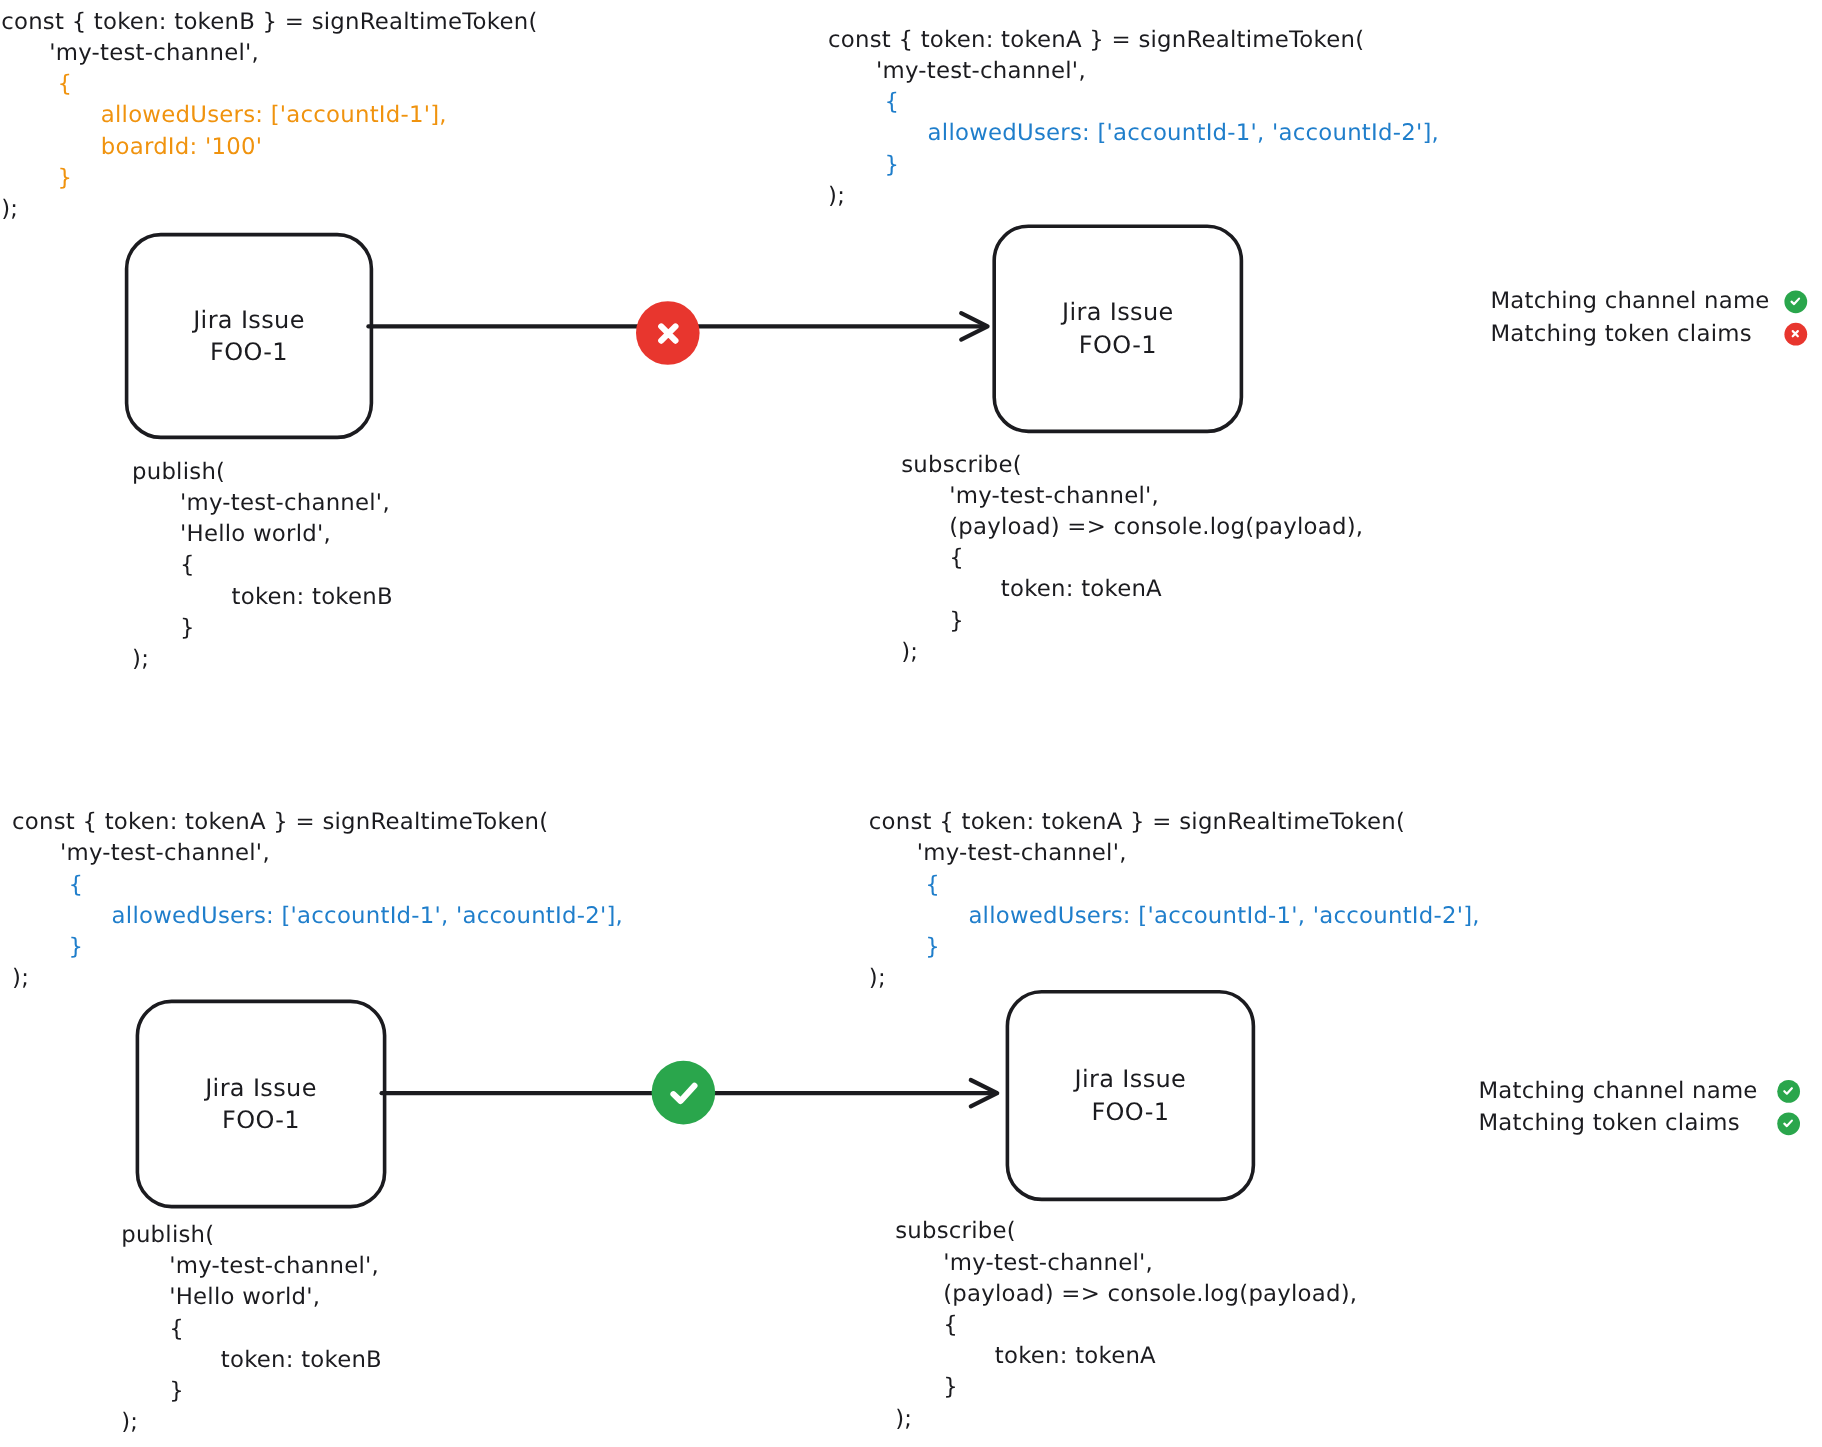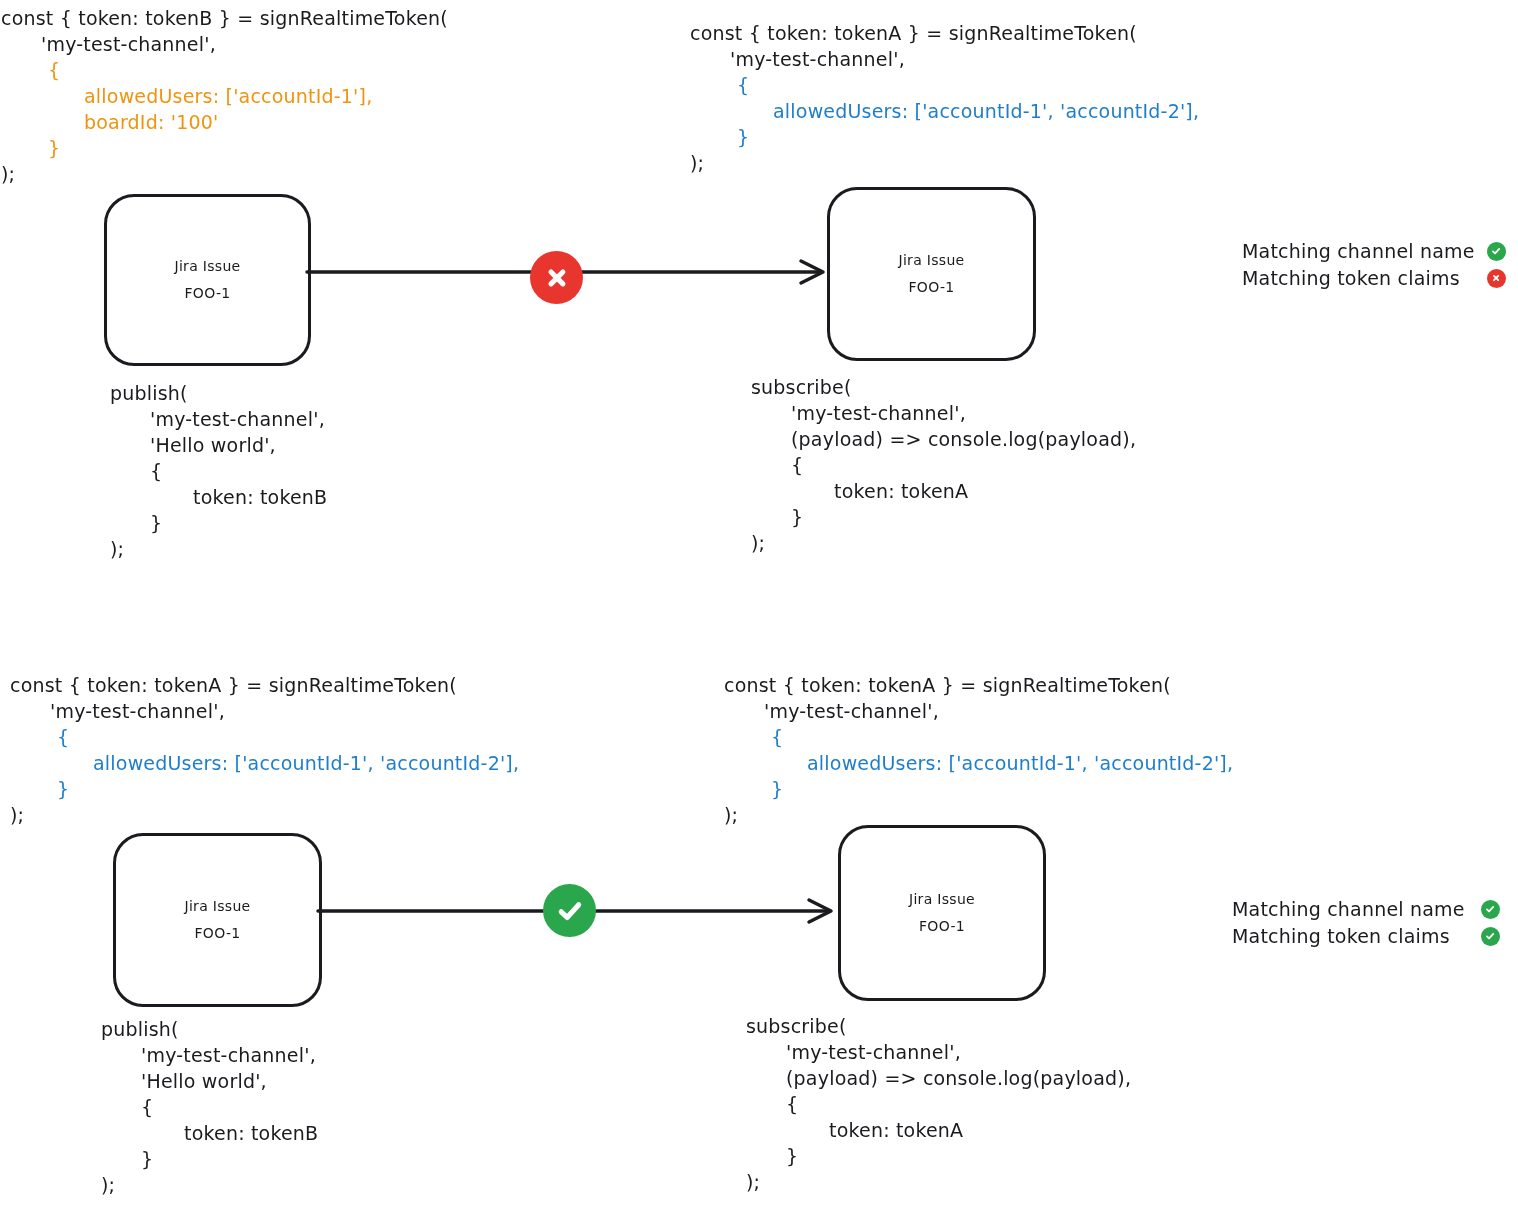--- a/index.html
+++ b/index.html
@@ -22,21 +22,21 @@
   .code-line.ind-2{padding-left:47px;}
   .code-line.ind-3{padding-left:83px;}
   .c-ink{color:var(--ink);}
   .c-orange{color:var(--orange);}
   .c-blue{color:var(--blue);}
 
   
   .node{
     position:absolute;border:3px solid var(--ink);border-radius:30px;background:#fff;
     display:flex;flex-direction:column;align-items:center;justify-content:center;
-    text-align:center;font-size:14px;line-height:27px;letter-spacing:.3px;
+    text-align:center;font-size:20px;line-height:27px;letter-spacing:.3px;
   }
 
   
   .arrow-svg{position:absolute;overflow:visible;}
 
   
   .status-badge{
     position:absolute;border-radius:50%;
     display:flex;align-items:center;justify-content:center;
   }

